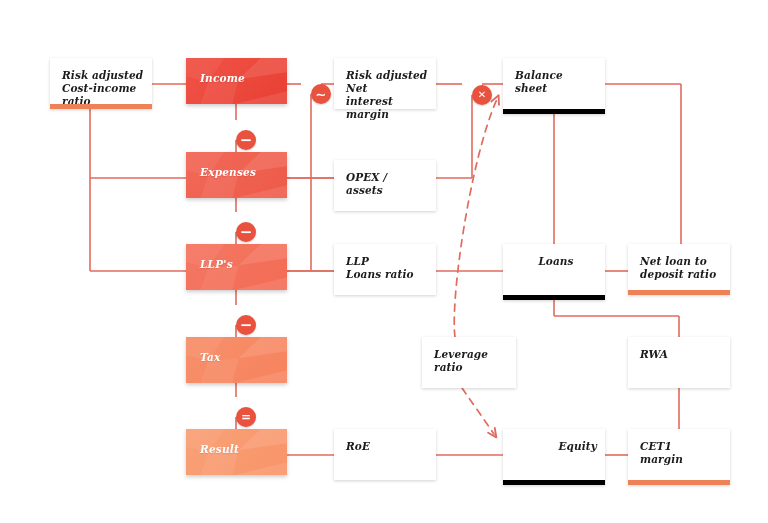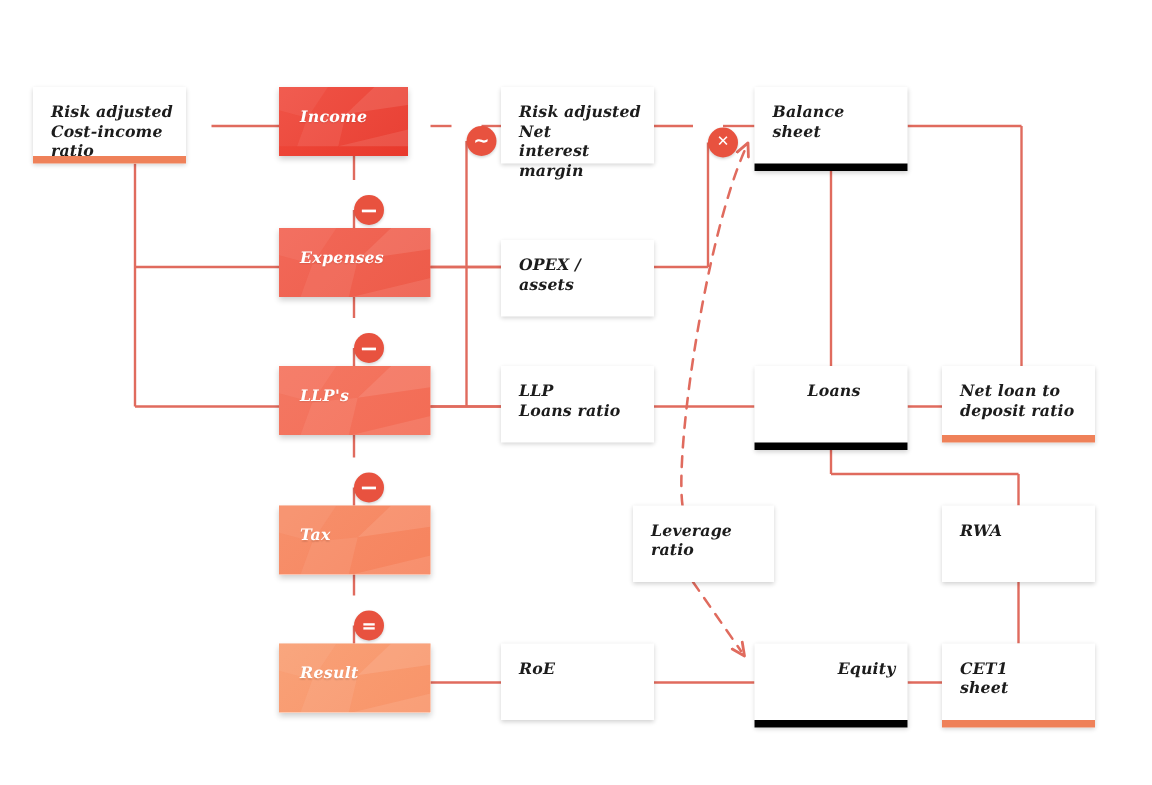--- a/index.html
+++ b/index.html
@@ -154,21 +154,21 @@
         <path d="M436,455 H503" fill="none" stroke="#e06b5e" stroke-width="1.6"></path>
         <path d="M605,455 H628" fill="none" stroke="#e06b5e" stroke-width="1.6"></path>
       </g>
     <g id="dashed-wires">
         <path d="M455,337 C450,300 470,160 497,99" fill="none" stroke="#e06b5e" stroke-width="1.7" stroke-dasharray="7 6" stroke-linecap="round" marker-end="url(#arrowhead)"></path>
         <path d="M462,388 L494,434" fill="none" stroke="#e06b5e" stroke-width="1.7" stroke-dasharray="7 6" stroke-linecap="round" marker-end="url(#arrowhead)"></path>
       </g>
   </svg>
 
   <div id="blocks-layer">
-      <div class="block" style="left: 186px; top: 58px; width: 86px; height: 46px; background: linear-gradient(135deg, rgb(240, 74, 60), rgb(232, 57, 44));">
+      <div class="block" style="left: 186px; top: 58px; width: 101px; height: 46px; background: linear-gradient(135deg, rgb(240, 74, 60), rgb(232, 57, 44));">
         <svg class="facets" viewBox="0 0 100 46" preserveAspectRatio="none">
           <polygon points="0,0 38,0 22,24 0,18" fill="#ffffff" fill-opacity="0.1"></polygon>
           <polygon points="38,0 74,0 52,21 22,24" fill="#ffffff" fill-opacity="0.05"></polygon>
           <polygon points="74,0 100,0 100,14 52,21" fill="#ffffff" fill-opacity="0.14"></polygon>
           <polygon points="0,18 22,24 14,46 0,46" fill="#ffffff" fill-opacity="0.05"></polygon>
           <polygon points="22,24 52,21 46,46 14,46" fill="#ffffff" fill-opacity="0.11"></polygon>
           <polygon points="52,21 100,14 100,33 46,46" fill="#ffffff" fill-opacity="0.04"></polygon>
           <polygon points="46,46 100,33 100,46" fill="#ffffff" fill-opacity="0.13"></polygon>
         </svg>
         <div class="label">Income</div>
@@ -216,21 +216,21 @@
           <polygon points="74,0 100,0 100,14 52,21" fill="#ffffff" fill-opacity="0.14"></polygon>
           <polygon points="0,18 22,24 14,46 0,46" fill="#ffffff" fill-opacity="0.05"></polygon>
           <polygon points="22,24 52,21 46,46 14,46" fill="#ffffff" fill-opacity="0.11"></polygon>
           <polygon points="52,21 100,14 100,33 46,46" fill="#ffffff" fill-opacity="0.04"></polygon>
           <polygon points="46,46 100,33 100,46" fill="#ffffff" fill-opacity="0.13"></polygon>
         </svg>
         <div class="label">Result</div>
       </div>
     </div>
   <div id="nodes-layer">
-      <div class="node underline-orange" style="left: 22px; top: 58px; width: 102px; height: 51px;">
+      <div class="node underline-orange" style="left: 50px; top: 58px; width: 102px; height: 51px;">
         <div class="label" style="white-space: pre-line;">Risk adjusted
 Cost-income ratio</div>
       </div>
       <div class="node" style="left: 334px; top: 58px; width: 102px; height: 51px;">
         <div class="label" style="white-space: pre-line;">Risk adjusted Net
 interest margin</div>
       </div>
       <div class="node underline-black" style="left: 503px; top: 58px; width: 102px; height: 56px;">
         <div class="label" style="white-space: pre-line;">Balance
 sheet</div>
@@ -258,21 +258,21 @@
         <div class="label" style="white-space: pre-line;">RWA</div>
       </div>
       <div class="node" style="left: 334px; top: 429px; width: 102px; height: 51px;">
         <div class="label" style="white-space: pre-line;">RoE</div>
       </div>
       <div class="node underline-black" style="left: 503px; top: 429px; width: 102px; height: 56px; text-align: right;">
         <div class="label" style="white-space: pre-line;">Equity</div>
       </div>
       <div class="node underline-orange" style="left: 628px; top: 429px; width: 102px; height: 56px;">
         <div class="label" style="white-space: pre-line;">CET1
-sheet</div>
+margin</div>
       </div>
     </div>
   <div id="ops-layer">
       <div class="op tilde" style="left: 311px; top: 84px;">∼</div>
       <div class="op times" style="left: 472px; top: 85px;">✕</div>
       <div class="op minus" style="left: 236px; top: 130px;">−</div>
       <div class="op minus" style="left: 236px; top: 222px;">−</div>
       <div class="op minus" style="left: 236px; top: 315px;">−</div>
       <div class="op equal" style="left: 236px; top: 407px;">=</div>
     </div>

